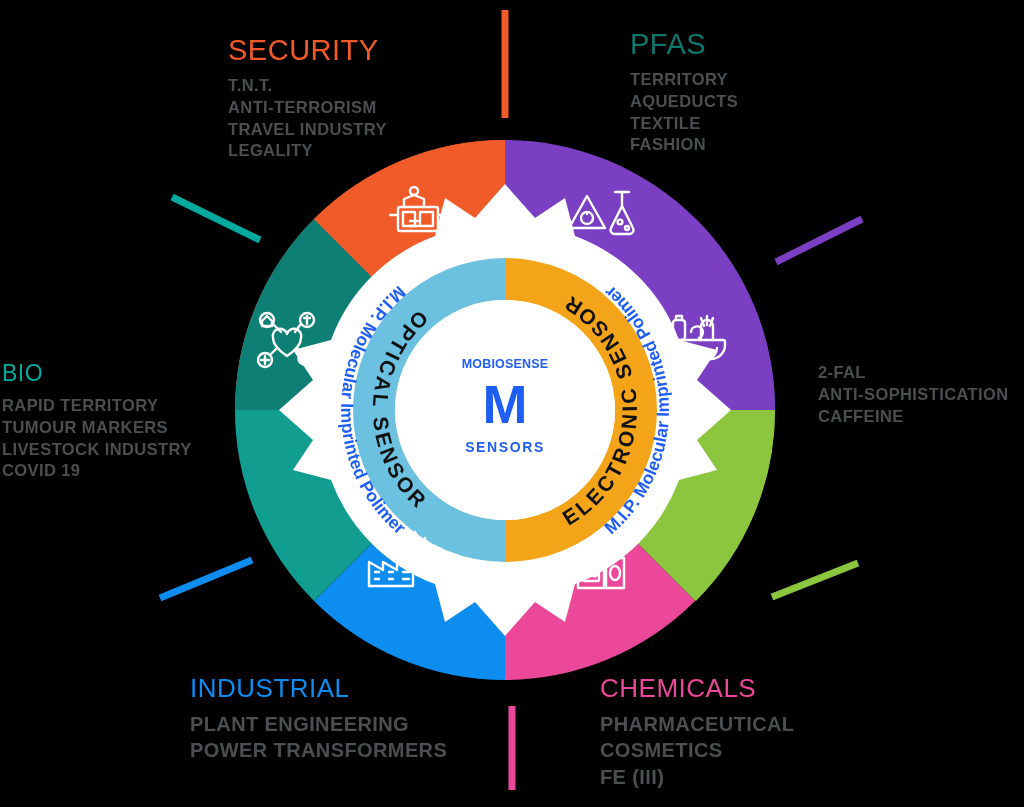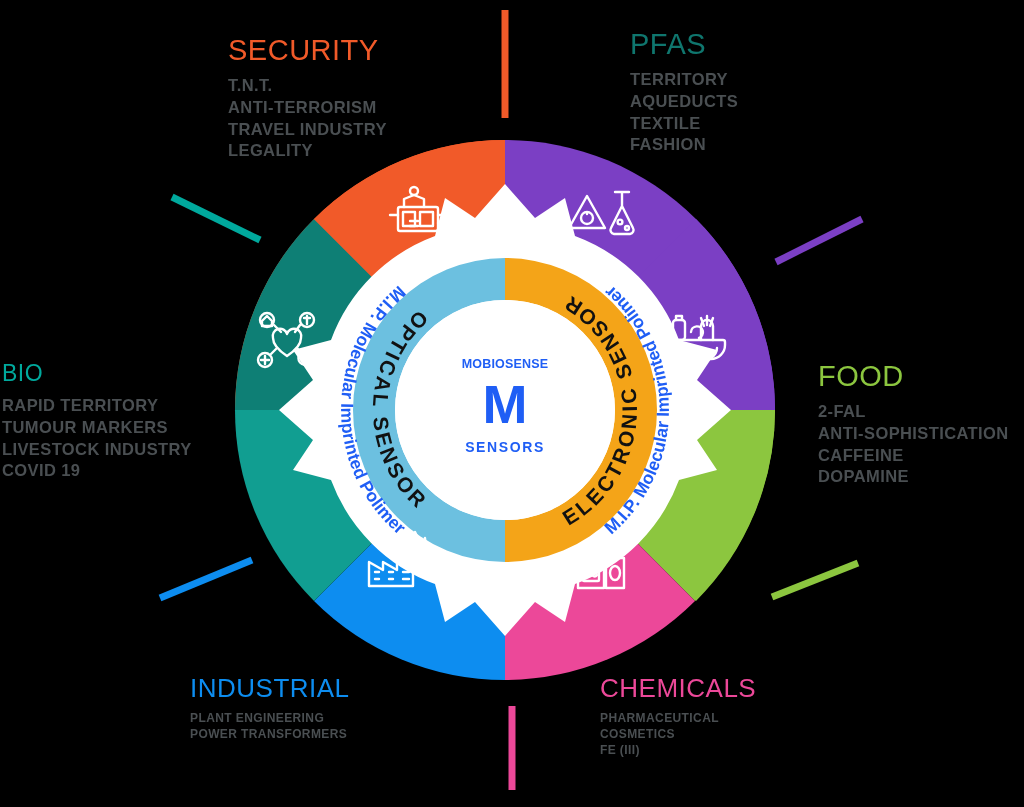--- a/index.html
+++ b/index.html
@@ -19,21 +19,21 @@
   #blk-pfas{left:630px;top:30px;}
   #blk-pfas .label-title{color:#0f766e;font-size:29px;}
   #blk-bio{left:2px;top:362px;}
   #blk-bio .label-title{color:#00a99d;font-size:23px;}
   #blk-food{left:818px;top:362px;}
   #blk-food .label-title{color:#8cc63f;font-size:29px;}
   #blk-industrial{left:190px;top:675px;}
   #blk-industrial .label-title{color:#0d8df0;font-size:26px;}
   #blk-chemicals{left:600px;top:675px;}
   #blk-chemicals .label-title{color:#ec4899;font-size:26px;}
-  #blk-industrial .label-list li,#blk-chemicals .label-list li{font-size:12px;}
+  #blk-industrial .label-list li,#blk-chemicals .label-list li{font-size:20px;}
 
   .wheel{position:absolute;left:235px;top:140px;width:540px;height:540px;}
   svg{display:block;overflow:visible;}
   .arcTxt{font-family:"Liberation Sans",sans-serif;font-weight:bold;}
 </style>
 </head>
 <body>
 
 <div id="stage">
 
@@ -217,26 +217,24 @@
     <div class="label-title">BIO</div>
     <ul class="label-list">
       <li>RAPID  TERRITORY</li>
       <li>TUMOUR  MARKERS</li>
       <li>LIVESTOCK  INDUSTRY</li>
       <li>COVID  19</li>
     </ul>
   </div>
 
   <div class="label-block" id="blk-food">
-    <div class="label-title">FOOD</div>
     <ul class="label-list">
       <li>2-FAL</li>
       <li>ANTI-SOPHISTICATION</li>
       <li>CAFFEINE</li>
-      <li>DOPAMINE</li>
     </ul>
   </div>
 
   <div class="label-block" id="blk-industrial">
     <div class="label-title">INDUSTRIAL</div>
     <ul class="label-list">
       <li>PLANT  ENGINEERING</li>
       <li>POWER  TRANSFORMERS</li>
     </ul>
   </div>

